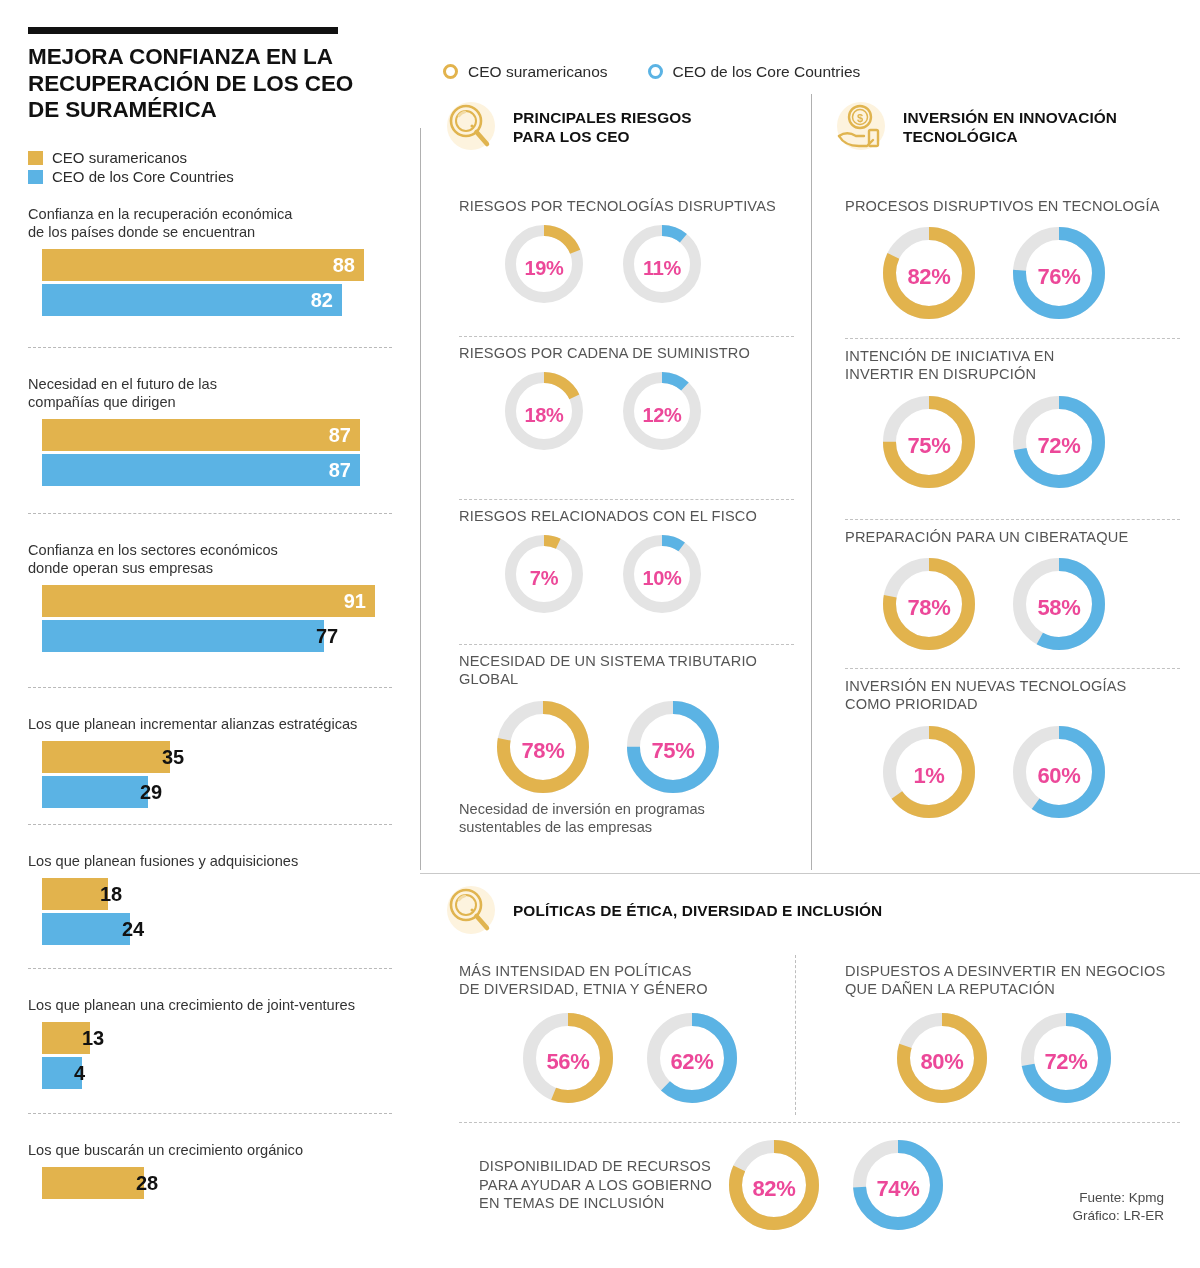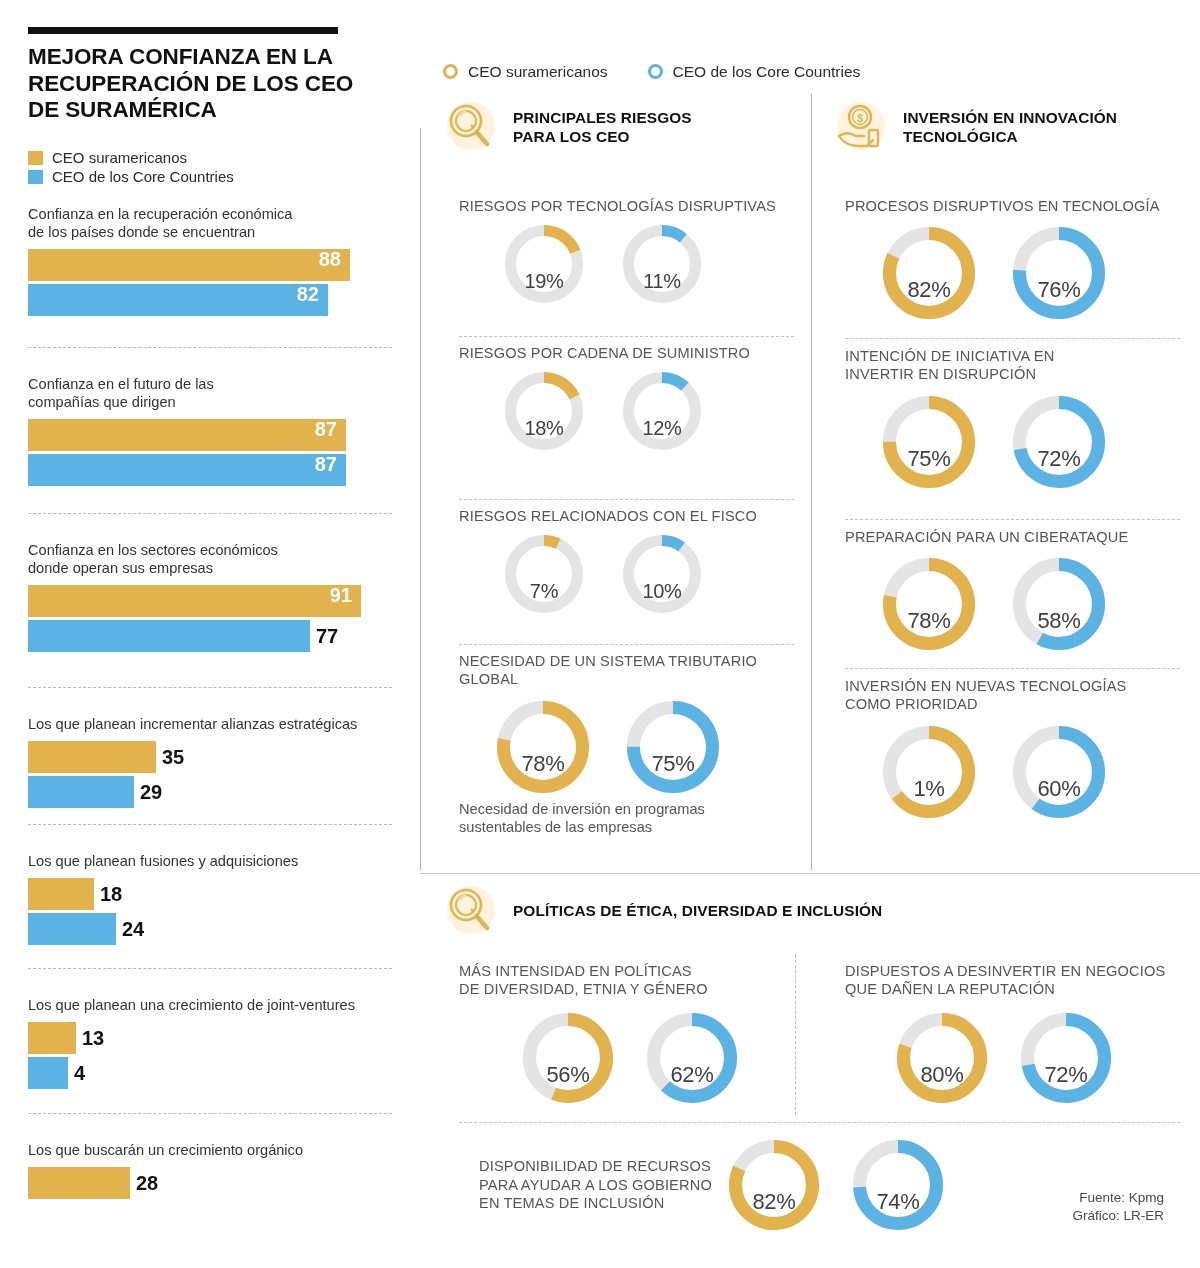--- a/index.html
+++ b/index.html
@@ -26,22 +26,22 @@
   .lg-row { display: flex; align-items: center; height: 19px; }
   .lg-sw { width: 15px; height: 14px; margin-right: 9px; flex: none; }
   .lg-tx { font-size: 15px; color: #2b2b2b; line-height: 1; }
 
   .bargroup { position: absolute; left: 28px; width: 364px; }
   .bg-label {
     font-size: 14.6px; color: #333333; line-height: 1.22; margin-bottom: 7px;
   }
   .bar-row { position: relative; height: 32px; margin-bottom: 3px; }
   .bar {
-    height: 32px; position: absolute; left: 0; top: 0;
-    display: flex; justify-content: flex-end;
+    height: 32px; position: absolute; left: 14px; top: 0;
+    display: flex; align-items: center; justify-content: flex-end;
   }
   .bar-val-in {
     font-size: 20px; font-weight: bold; color: #ffffff; padding-right: 9px; line-height: 1;
   }
   .bar-val-out {
     position: absolute; top: 50%; transform: translateY(-50%);
     font-size: 20px; font-weight: bold; color: #121212; line-height: 1; padding-left: 6px;
   }
   .dash-sep {
     position: absolute; left: 28px; width: 364px; height: 0;
@@ -94,23 +94,23 @@
     font-size: 14.6px; color: #555555; line-height: 1.26; letter-spacing: 0.15px;
     text-transform: uppercase; white-space: pre-line;
   }
   .blk-sub {
     font-size: 14.6px; color: #555555; line-height: 1.25; white-space: pre-line;
   }
   .donuts { display: flex; }
   .donut { position: relative; flex: none; }
   .donut svg { display: block; }
   .donut .pct {
-    position: absolute; left: 0; top: 17px; width: 100%; height: 100%;
+    position: absolute; left: 0; top: 4px; width: 100%; height: 100%;
     display: flex; align-items: center; justify-content: center;
-    font-weight: normal; color: #404040; letter-spacing: -0.3px;
+    font-weight: bold; color: #ec4899; letter-spacing: -0.3px;
   }
 
   
   #credit {
     position: absolute; right: 24px; bottom: 43px; text-align: right;
     font-size: 13.5px; color: #4a4a4a; line-height: 1.35;
   }
 </style>
 </head>
 <body>
@@ -141,21 +141,21 @@
               <span class="bar-val-in">88</span>
             </div>
           </div>
           <div class="bar-row">
             <div class="bar" style="width: 300px; background: rgb(91, 179, 228);">
               <span class="bar-val-in">82</span>
             </div>
           </div>
         </div>
         <div class="bargroup" style="top: 376px;">
-          <div class="bg-label" style="white-space: pre-line;">Confianza en el futuro de las
+          <div class="bg-label" style="white-space: pre-line;">Necesidad en el futuro de las
 compañías que dirigen</div>
           <div class="bar-row">
             <div class="bar" style="width: 318px; background: rgb(226, 179, 77);">
               <span class="bar-val-in">87</span>
             </div>
           </div>
           <div class="bar-row">
             <div class="bar" style="width: 318px; background: rgb(91, 179, 228);">
               <span class="bar-val-in">87</span>
             </div>

